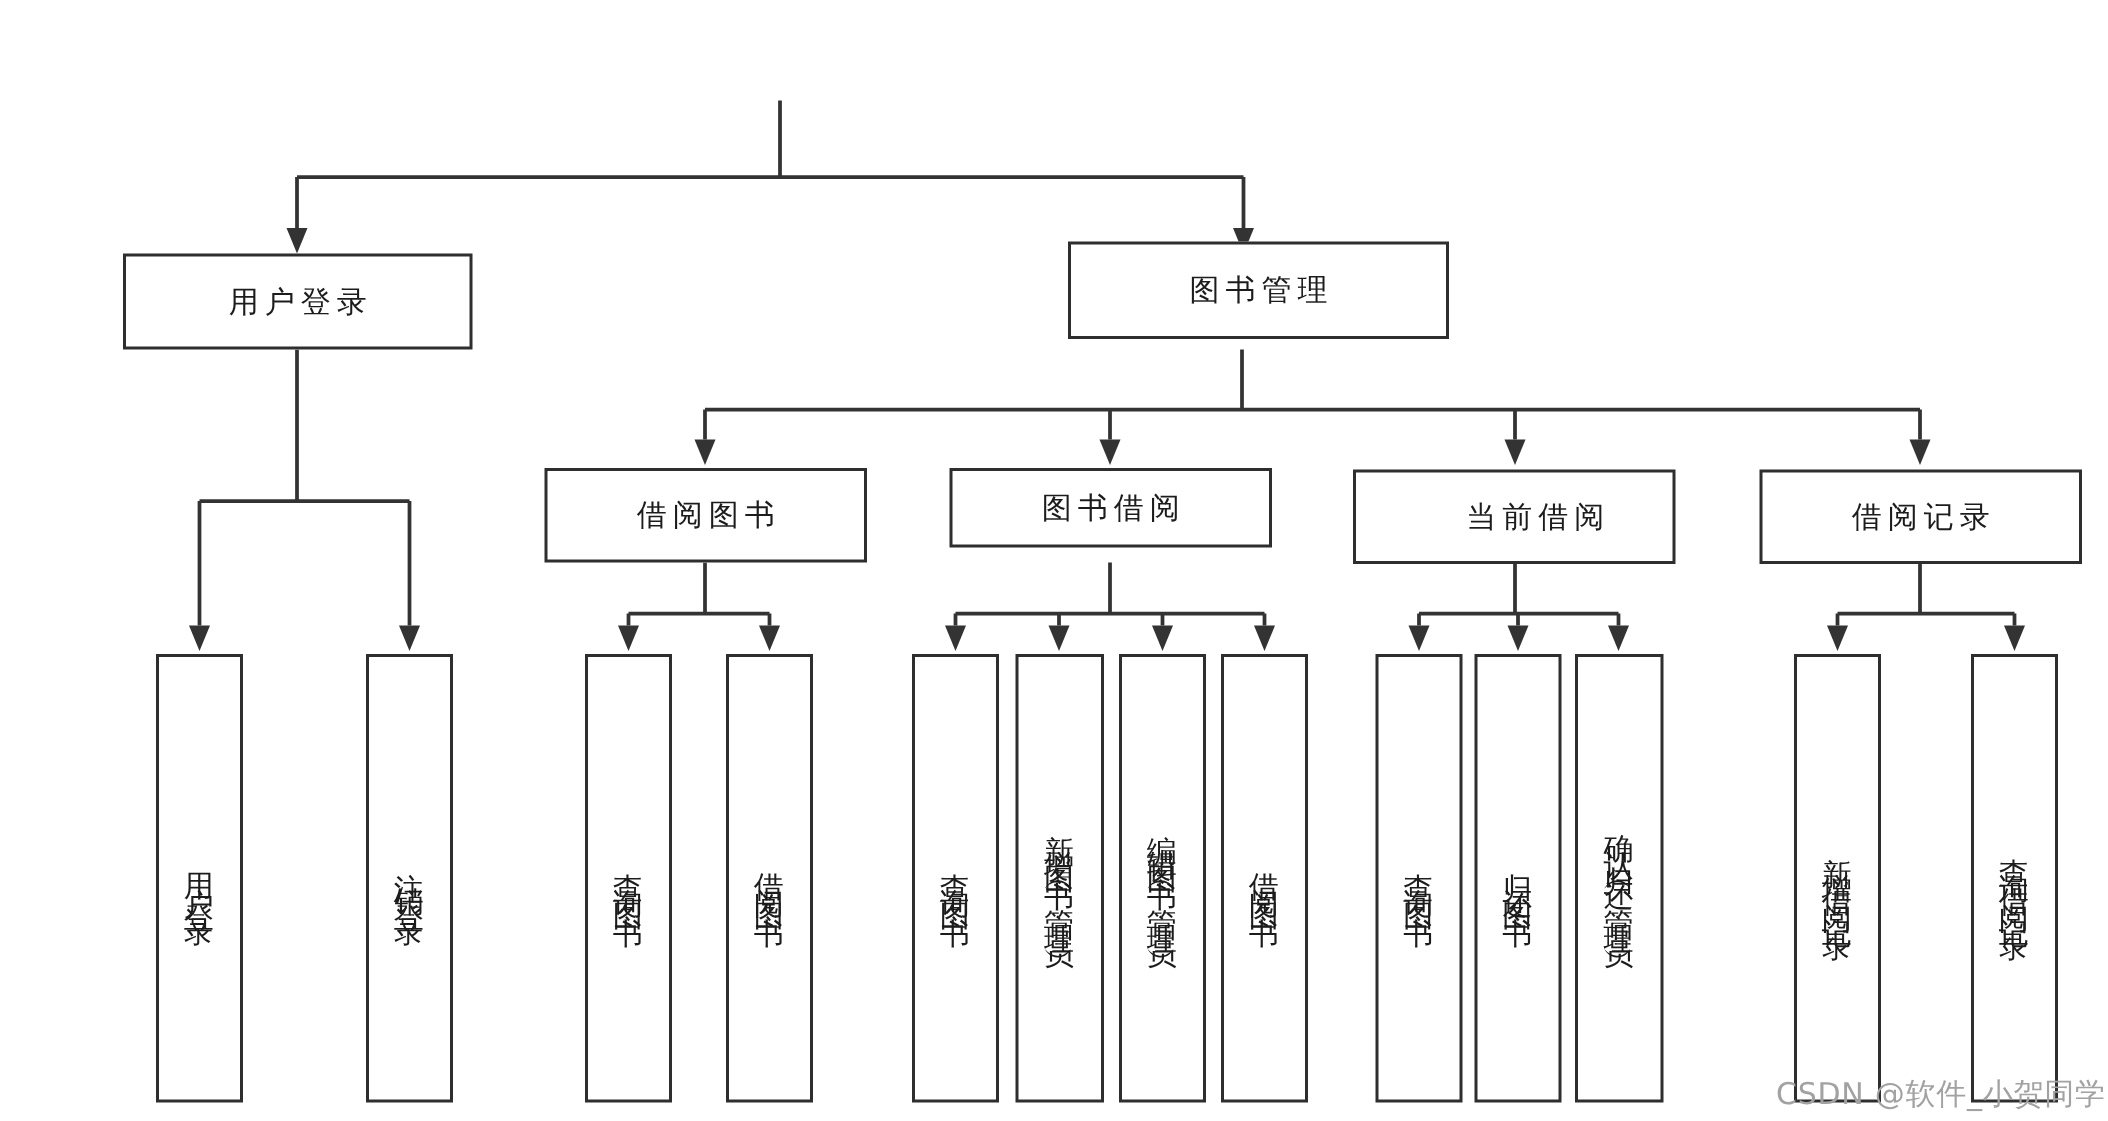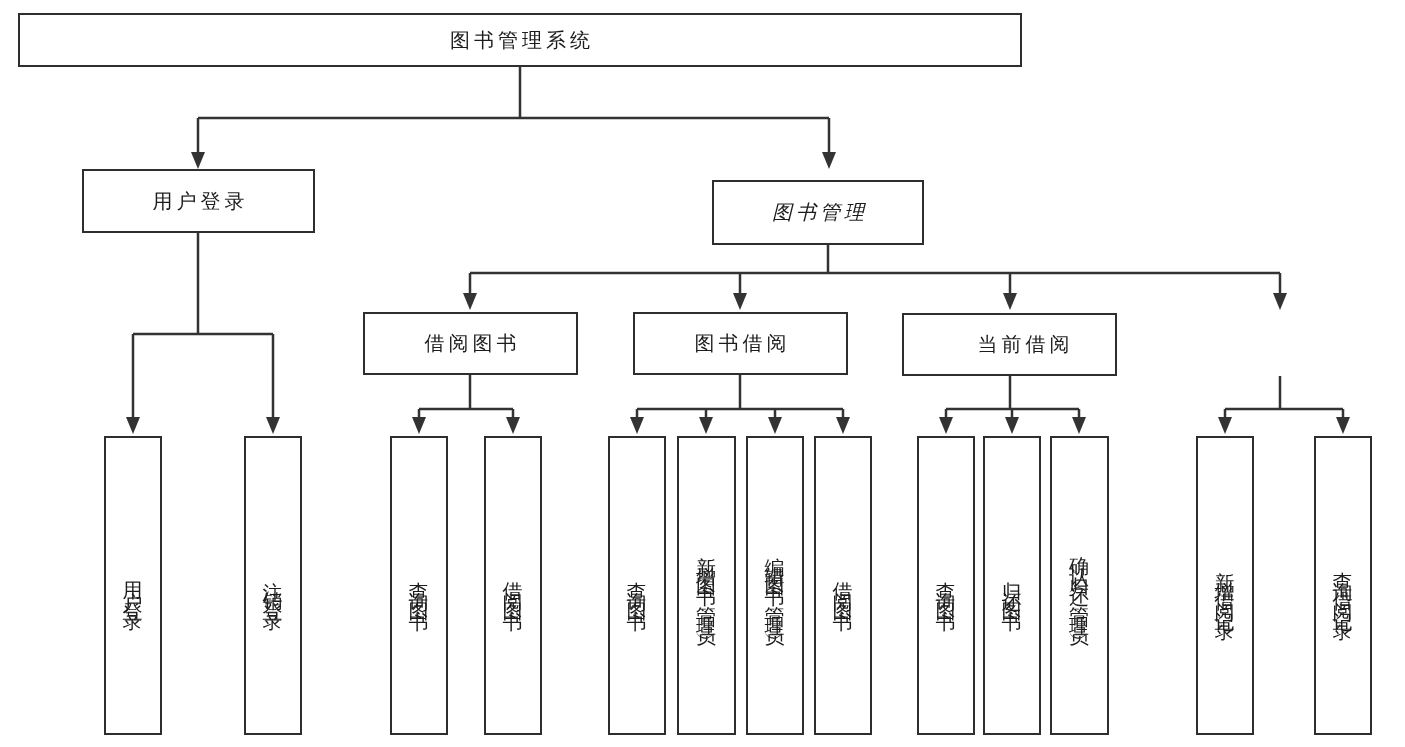--- a/index.html
+++ b/index.html
@@ -38,23 +38,23 @@
     writing-mode: vertical-rl;
     text-orientation: mixed;
     font-size: 20px;
     letter-spacing: 10px;
     line-height: 1;
     white-space: nowrap;
   }
   
   #n-root           { left: 18px;   top: 13px;  width: 1004px; height: 54px; }
   #n-user-login     { left: 82px;   top: 169px; width: 233px;  height: 64px; }
-  #n-book-mgmt      { left: 712px;  top: 180px; width: 212px;  height: 65px; font-style: italic; }
+  #n-book-mgmt      { left: 712px;  top: 161px; width: 254px;  height: 65px; }
   #n-new-book-rec   { left: 363px;  top: 312px; width: 215px;  height: 63px; }
-  #n-book-borrow    { left: 633px;  top: 312px; width: 215px;  height: 63px; }
+  #n-book-borrow    { left: 633px;  top: 312px; width: 215px;  height: 53px; }
   #n-current-borrow { left: 902px;  top: 313px; width: 215px;  height: 63px; padding-left: 28px; }
   #n-borrow-record  { left: 1173px; top: 313px; width: 215px;  height: 63px; }
   #n-login          { left: 104px;  top: 436px; width: 58px; height: 299px; }
   #n-logout         { left: 244px;  top: 436px; width: 58px; height: 299px; }
   #n-nbr-query      { left: 390px;  top: 436px; width: 58px; height: 299px; }
   #n-nbr-borrow     { left: 484px;  top: 436px; width: 58px; height: 299px; }
   #n-bb-query       { left: 608px;  top: 436px; width: 58px; height: 299px; }
   #n-bb-add         { left: 677px;  top: 436px; width: 59px; height: 299px; }
   #n-bb-edit        { left: 746px;  top: 436px; width: 58px; height: 299px; }
   #n-bb-borrow      { left: 814px;  top: 436px; width: 58px; height: 299px; }
@@ -105,39 +105,39 @@
       <polygon points="768,417 782,417 775,434"></polygon>
       <polygon points="836,417 850,417 843,434"></polygon>
       <polygon points="939,417 953,417 946,434"></polygon>
       <polygon points="1005,417 1019,417 1012,434"></polygon>
       <polygon points="1072,417 1086,417 1079,434"></polygon>
       <polygon points="1218,417 1232,417 1225,434"></polygon>
       <polygon points="1336,417 1350,417 1343,434"></polygon>
     </g>
   </svg>
 
-  <div class="node h" id="n-root">
-    <span>图书管理系统</span>
-  </div>
 
   <div class="node h" id="n-user-login">
     <span>用户登录</span>
   </div>
   <div class="node h" id="n-book-mgmt">
     <span>图书管理</span>
   </div>
 
   <div class="node h" id="n-new-book-rec">
     <span>借阅图书</span>
   </div>
   <div class="node h" id="n-book-borrow">
     <span>图书借阅</span>
   </div>
   <div class="node h" id="n-current-borrow">
     <span>当前借阅</span>
+  </div>
+  <div class="node h" id="n-borrow-record">
+    <span>借阅记录</span>
   </div>
 
   <div class="node v" id="n-login">
     <span>用户登录</span>
   </div>
   <div class="node v" id="n-logout">
     <span>注销登录</span>
   </div>
   <div class="node v" id="n-nbr-query">
     <span>查询图书</span>
@@ -166,13 +166,14 @@
   <div class="node v" id="n-cb-confirm">
     <span>确认归还（管理员）</span>
   </div>
   <div class="node v" id="n-br-add">
     <span>新增借阅记录</span>
   </div>
   <div class="node v" id="n-br-query">
     <span>查询借阅记录</span>
   </div>
 
+  <div id="watermark">CSDN @软件_小贺同学</div>
 </div>
 
 </body></html>

